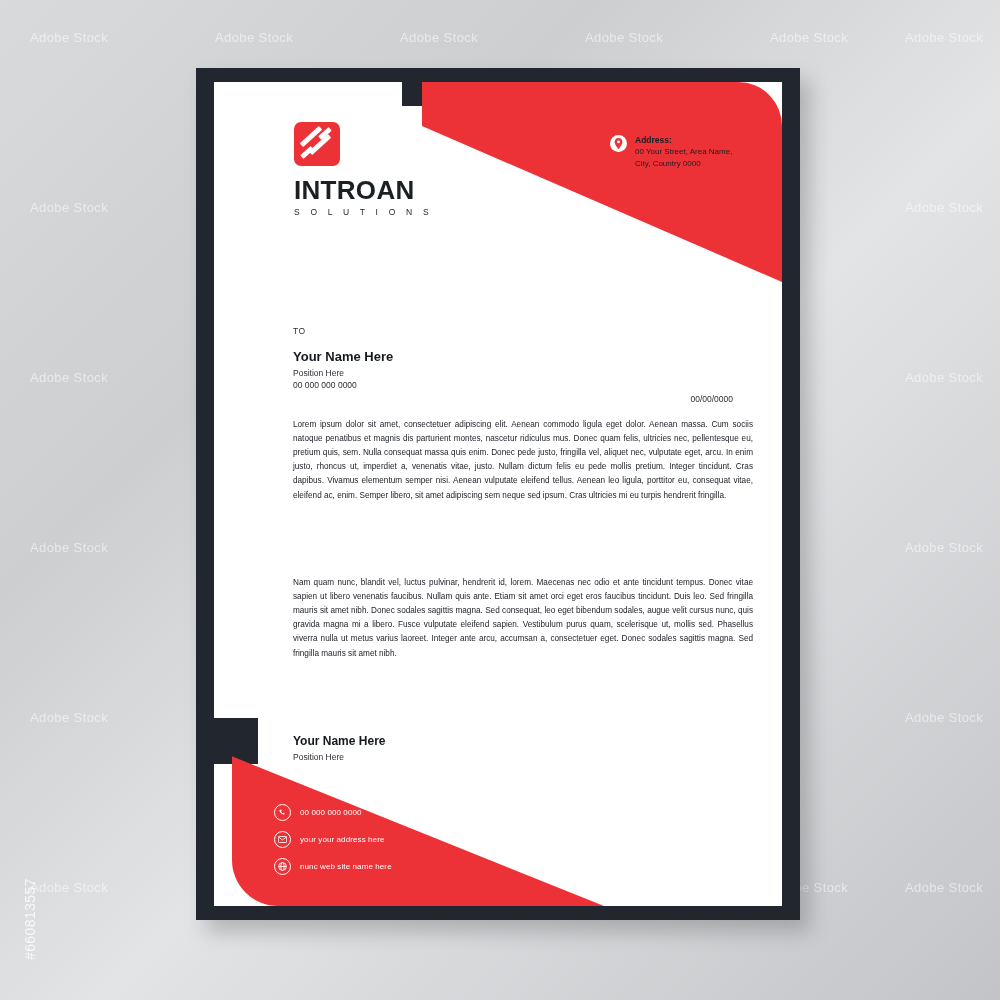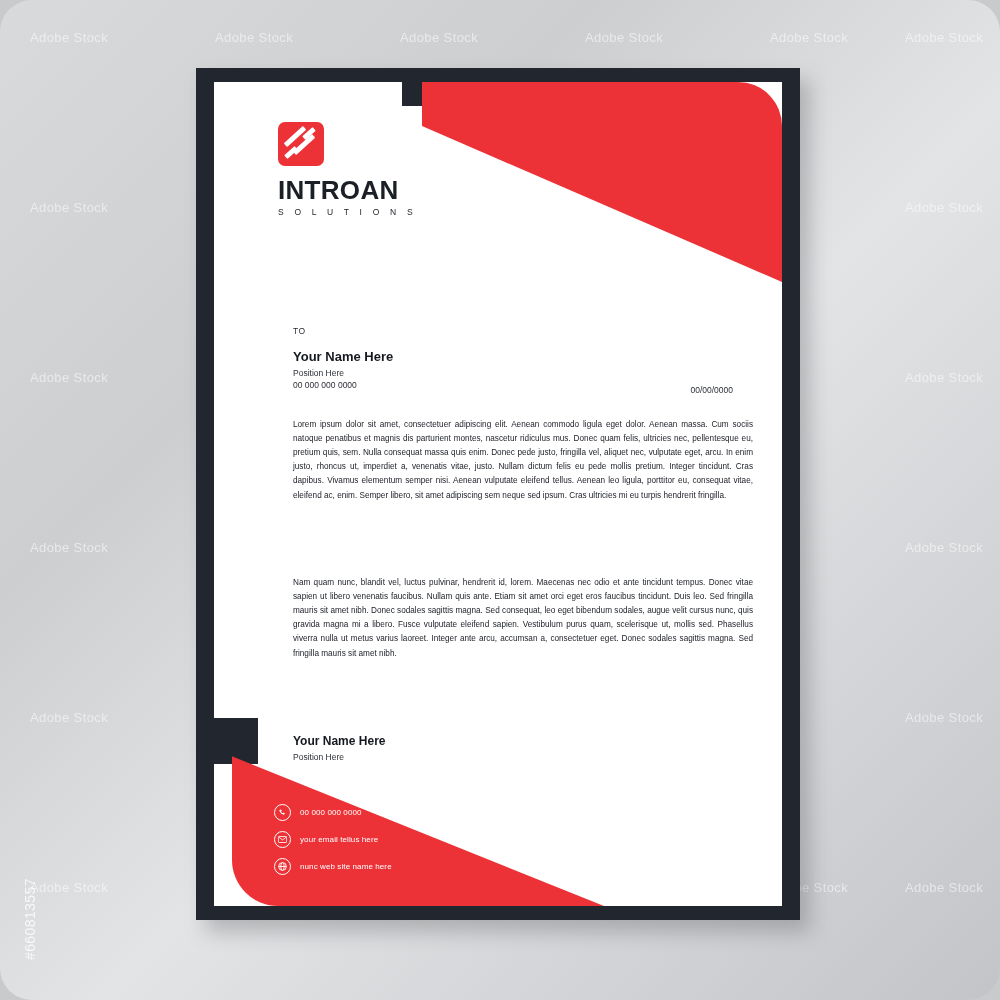--- a/index.html
+++ b/index.html
@@ -15,21 +15,20 @@
   }
 
   
   #stage {
     position: relative;
     width: 1000px;
     height: 1000px;
     background:
       linear-gradient(135deg, #d9dadc 0%, #cdced0 30%, #e3e4e6 55%, #c3c4c7 100%);
     overflow: hidden;
-    border-radius: 32px;
   }
 
   .wm {
     position: absolute;
     color: rgba(255,255,255,0.55);
     font-size: 13px;
     letter-spacing: .4px;
     white-space: nowrap;
     user-select: none;
     pointer-events: none;
@@ -116,21 +115,21 @@
     left: 0;
     top: 636px;
     width: 44px;
     height: 46px;
     background: #22262e;
   }
 
   
   #logo-block {
     position: absolute;
-    left: 64px;
+    left: 80px;
     top: 40px;
     width: 220px;
   }
   .logo-mark {
     width: 46px;
     height: 44px;
     background: #ed3237;
     border-radius: 7px;
     position: relative;
     overflow: hidden;
@@ -221,21 +220,21 @@
   }
   .recip-addr {
     font-size: 8.5px;
     color: #2b2f36;
     margin-top: 16px;
     line-height: 1.75;
   }
   #date-line {
     position: absolute;
     right: 0;
-    top: 59px;
+    top: 68px;
     font-size: 8.5px;
     color: #2b2f36;
   }
 
   
   .para {
     position: absolute;
     left: 79px;
     width: 460px;
     font-size: 8.2px;
@@ -340,20 +339,33 @@
         <div class="logo-mark">
           <i></i>
             <i></i>
             <i></i>
             <i></i>
         </div>
         <div class="brand-name">INTROAN</div>
         <div class="brand-sub">S O L U T I O N S</div>
       </div>
 
+      <div id="address-block">
+        <span class="pin-circle">
+          <svg width="9" height="11" viewBox="0 0 9 11">
+            <path d="M4.5 0C2.3 0 .6 1.7.6 3.9.6 6.7 4.5 11 4.5 11S8.4 6.7 8.4 3.9C8.4 1.7 6.7 0 4.5 0z" fill="#ed3237"></path>
+            <circle cx="4.5" cy="3.9" r="1.4" fill="#ffffff"></circle>
+          </svg>
+        </span>
+        <span>
+          <div class="addr-title">Address:</div>
+          <div class="addr-line">00 Your Street, Area Name,</div>
+          <div class="addr-line">City, Country 0000</div>
+        </span>
+      </div>
 
       <div id="recipient">
         <div class="to-label">TO</div>
         <div class="recip-name">Your Name Here</div>
         <div class="recip-pos">Position Here</div>
         <div class="recip-addr" style="margin-top:0">00 000 000 0000</div>
         <div id="date-line">00/00/0000</div>
       </div>
 
       <div class="para" id="para1">Lorem ipsum dolor sit amet, consectetuer adipiscing elit. Aenean commodo ligula eget dolor. Aenean massa. Cum sociis natoque penatibus et magnis dis parturient montes, nascetur ridiculus mus. Donec quam felis, ultricies nec, pellentesque eu, pretium quis, sem. Nulla consequat massa quis enim. Donec pede justo, fringilla vel, aliquet nec, vulputate eget, arcu. In enim justo, rhoncus ut, imperdiet a, venenatis vitae, justo. Nullam dictum felis eu pede mollis pretium. Integer tincidunt. Cras dapibus. Vivamus elementum semper nisi. Aenean vulputate eleifend tellus. Aenean leo ligula, porttitor eu, consequat vitae, eleifend ac, enim. Semper libero, sit amet adipiscing sem neque sed ipsum. Cras ultricies mi eu turpis hendrerit fringilla.</div>
@@ -375,21 +387,21 @@
           <span class="fc-tx">00 000 000 0000</span>
         </div>
 
         <div class="fc-row">
           <span class="fc-ic">
             <svg width="9" height="7" viewBox="0 0 12 9">
               <rect x="0.5" y="0.5" width="11" height="8" rx="1" fill="none" stroke="#fff" stroke-width="1.1"></rect>
               <path d="M1 1.3 6 5.1l5-3.8" fill="none" stroke="#fff" stroke-width="1.1"></path>
             </svg>
           </span>
-          <span class="fc-tx">your email tellus here</span>
+          <span class="fc-tx">your your address here</span>
         </div>
 
         <div class="fc-row">
           <span class="fc-ic">
             <svg width="9" height="9" viewBox="0 0 10 10">
               <circle cx="5" cy="5" r="4.3" fill="none" stroke="#fff" stroke-width="1"></circle>
               <ellipse cx="5" cy="5" rx="1.9" ry="4.3" fill="none" stroke="#fff" stroke-width="1"></ellipse>
               <path d="M0.8 5h8.4" stroke="#fff" stroke-width="1"></path>
             </svg>
           </span>

